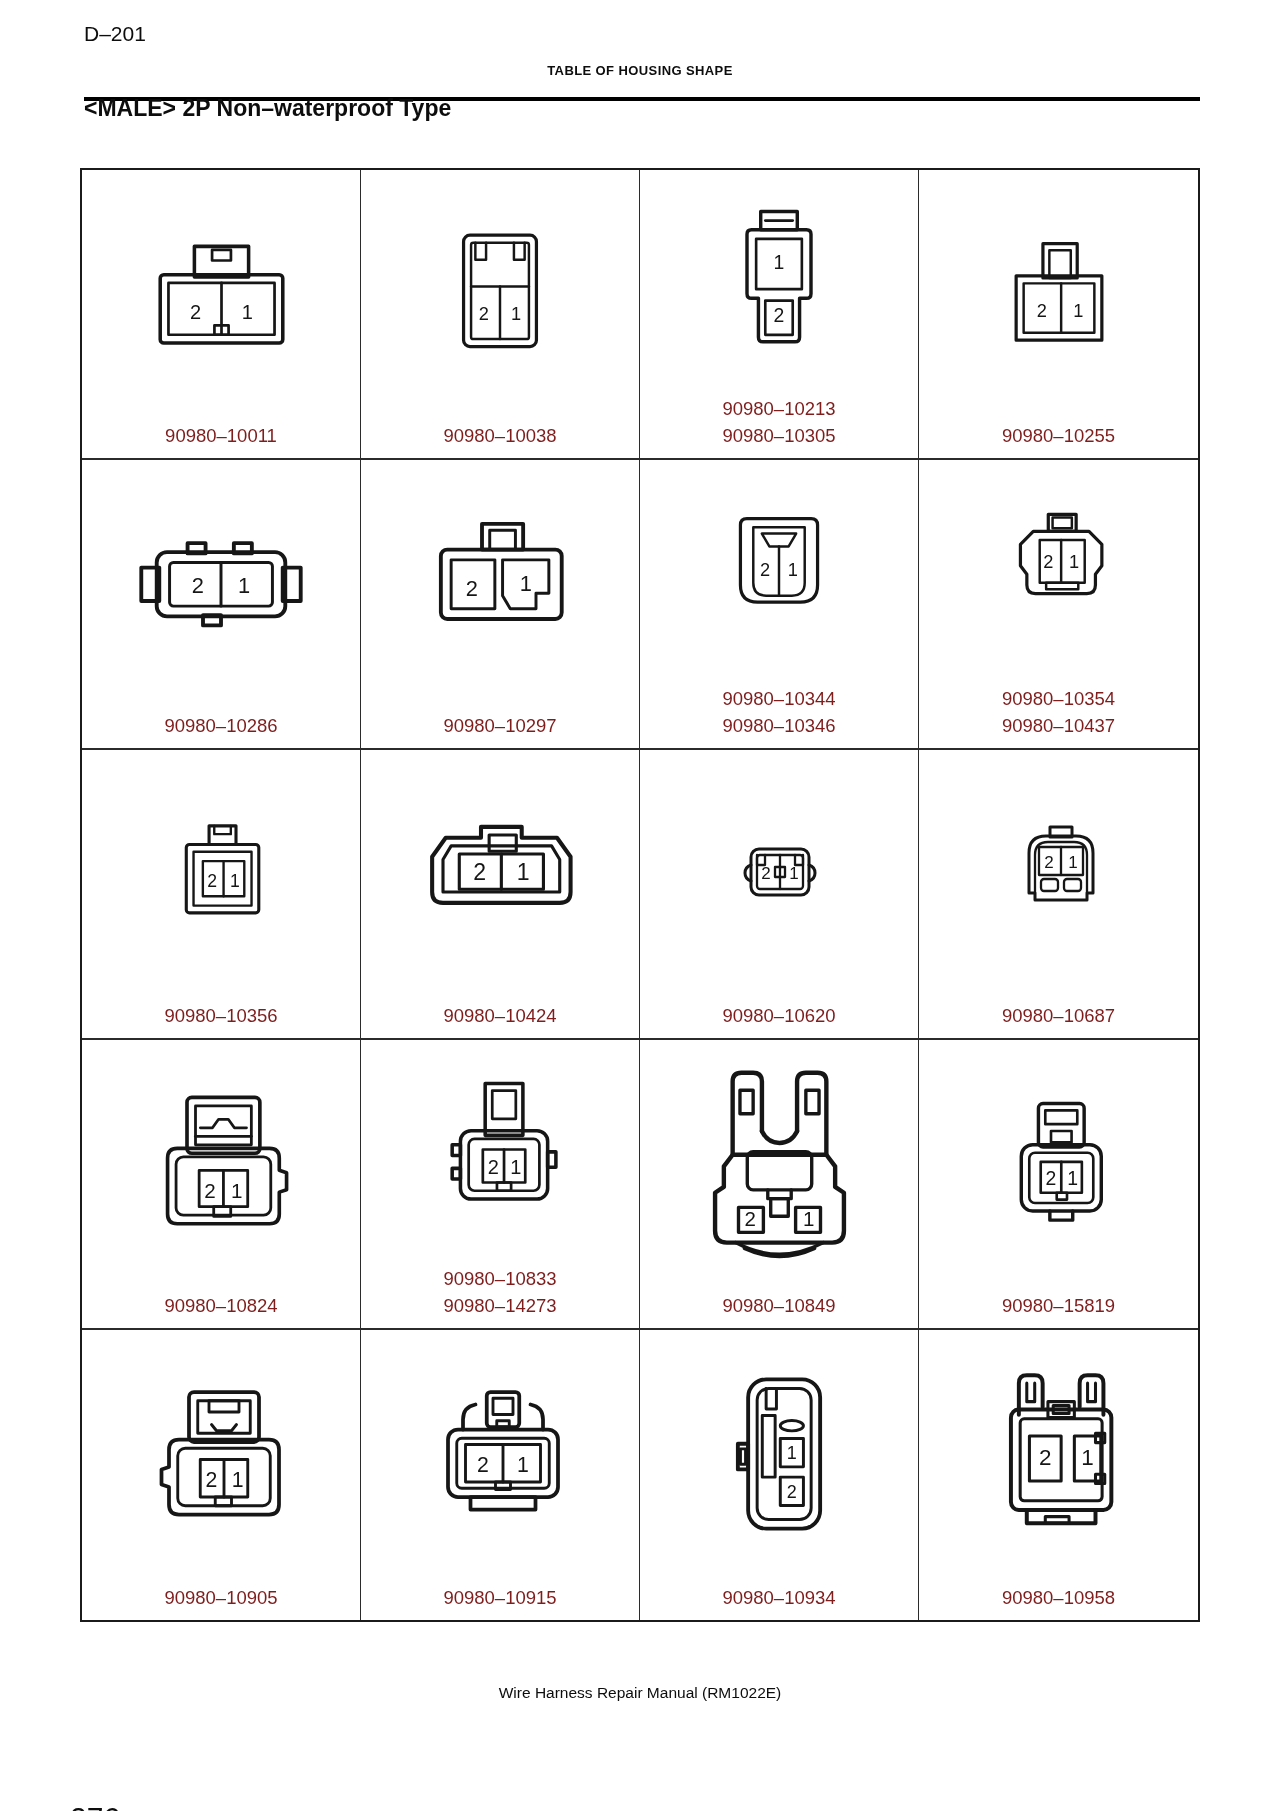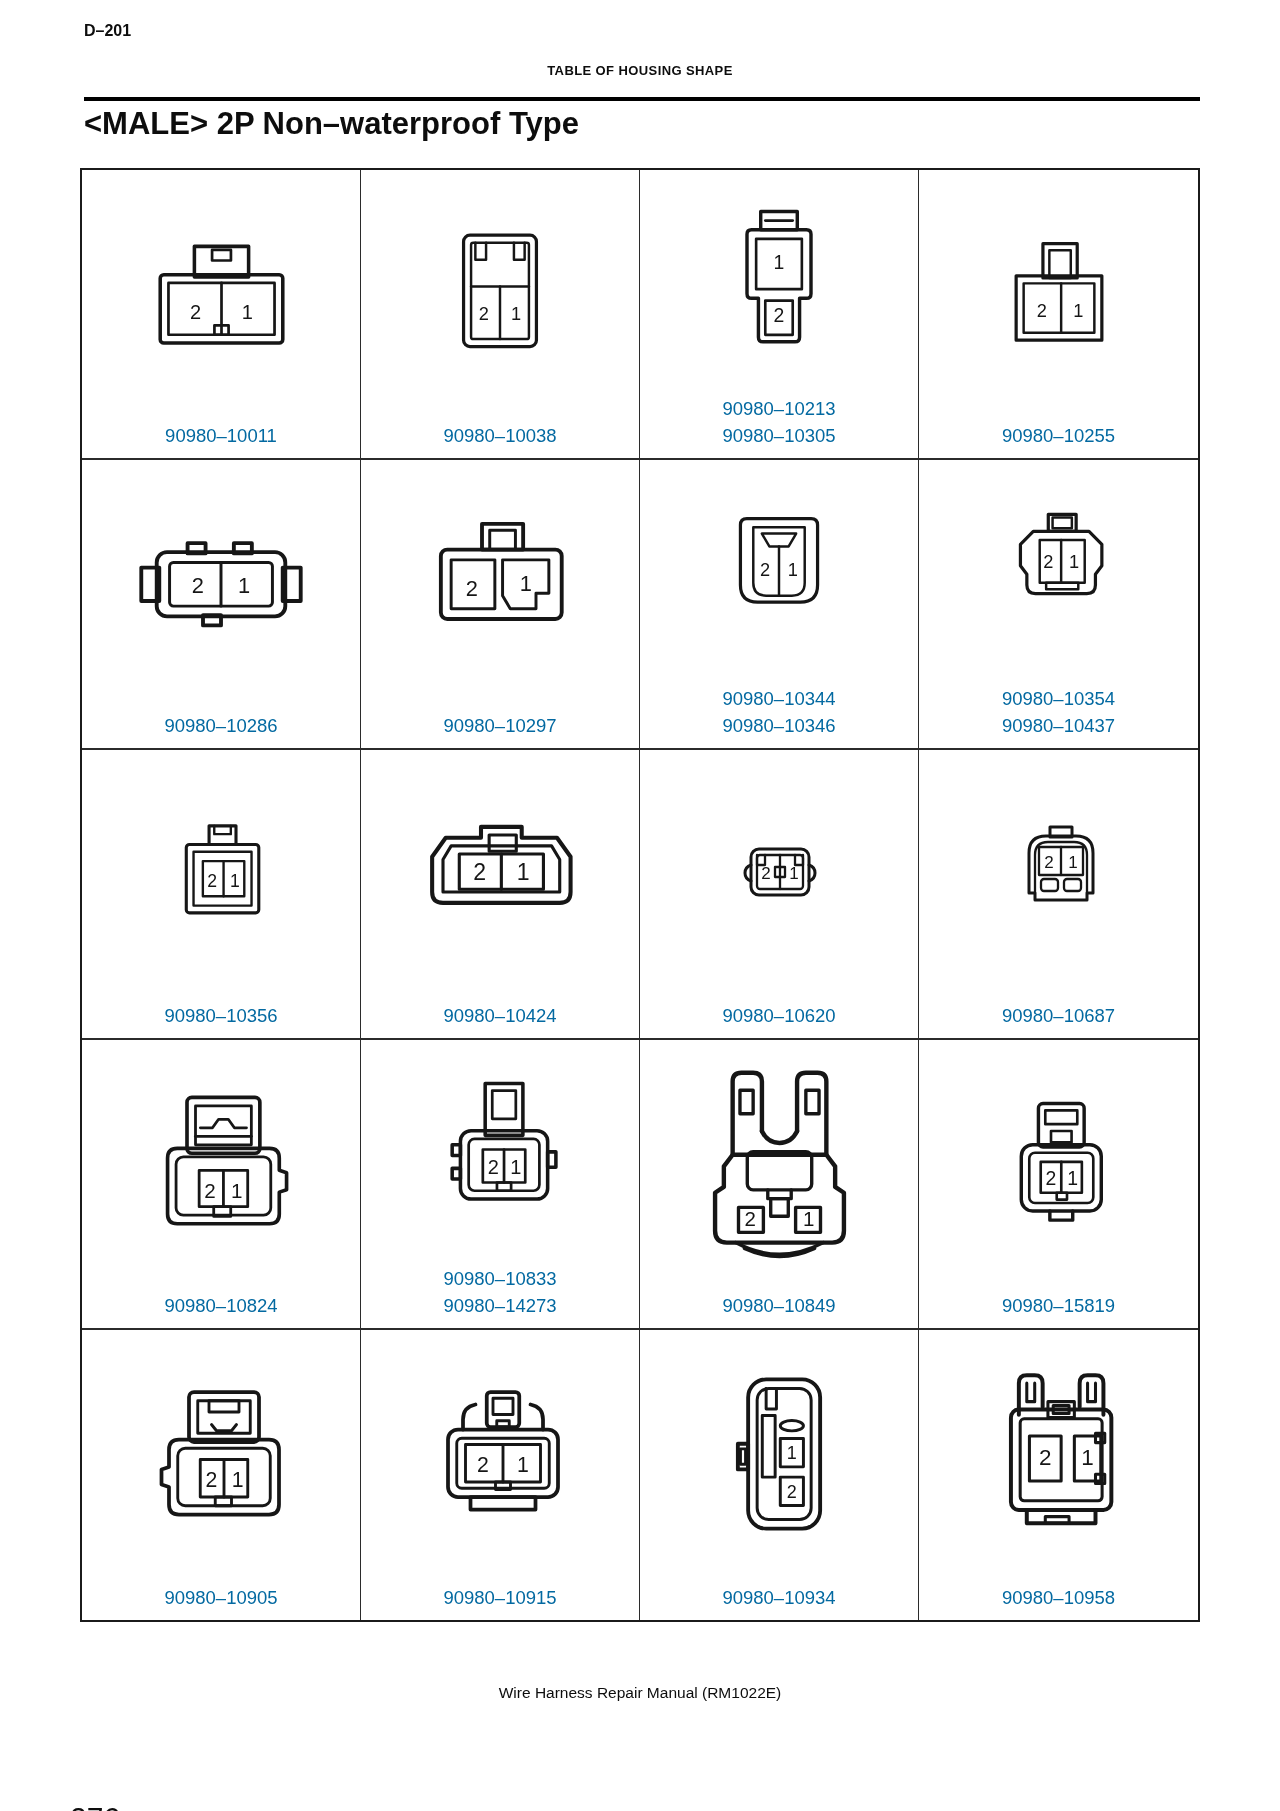--- a/index.html
+++ b/index.html
@@ -5,35 +5,35 @@
   html,body{margin:0;padding:0}
   body{width:1280px;height:1811px;background:#fff;color:#0d0d0d;
        font-family:"Liberation Sans",sans-serif;position:relative;overflow:hidden}
 
   
   .s{fill:none;stroke:#161616;stroke-width:3;stroke-linejoin:round;stroke-linecap:round}
   .s2{fill:none;stroke:#161616;stroke-width:2.3;stroke-linejoin:round;stroke-linecap:round}
   .pin{font-size:17px;fill:#161616;text-anchor:middle;font-family:"Liberation Sans",sans-serif}
   .pin-sm{font-size:14px;fill:#161616;text-anchor:middle;font-family:"Liberation Sans",sans-serif}
 
-  #doc-code{position:absolute;left:84px;top:22px;font-size:16px;font-weight:bold}
+  #doc-code{position:absolute;left:84px;top:22px;font-size:21px;font-weight:normal}
   #section-title{position:absolute;left:0;right:0;top:63px;text-align:center;
                  font-size:13px;font-weight:bold;letter-spacing:.4px}
   #rule{position:absolute;left:84px;top:97px;width:1116px;height:4px;background:#000}
-  #main-heading{position:absolute;left:84px;top:106px;font-size:31px;font-weight:bold}
+  #main-heading{position:absolute;left:84px;top:95px;font-size:23px;font-weight:bold}
 
   #grid{position:absolute;left:80px;top:168px;width:1120px;box-sizing:border-box;
         border:2.5px solid #1b1b1b;display:grid;grid-template-columns:repeat(4,1fr);
         grid-auto-rows:290px;background:#fff}
   .cell{box-sizing:border-box;border-right:1.6px solid #2b2b2b;border-bottom:2.8px solid #2b2b2b;
         display:flex;flex-direction:column;align-items:center}
   .cell.lc{border-right:none}
   .cell.lr{border-bottom:none}
   .draw{flex:1;display:flex;align-items:center;justify-content:center;padding-bottom:6px}
-  .lbl{padding-bottom:9px;text-align:center;font-size:18.5px;line-height:27px;color:#0369a1}
+  .lbl{padding-bottom:9px;text-align:center;font-size:18.5px;line-height:27px;color:#7f1d1d}
 
   #footer-text{position:absolute;left:0;right:0;top:1684px;text-align:center;font-size:15.5px}
   #page-number{position:absolute;left:70px;top:1801px;font-size:30px}
 </style>
 </head>
 <body>
 
 <div id="doc-code">D–201</div>
 <div id="section-title">TABLE OF HOUSING SHAPE</div>
 <div id="rule"></div>

